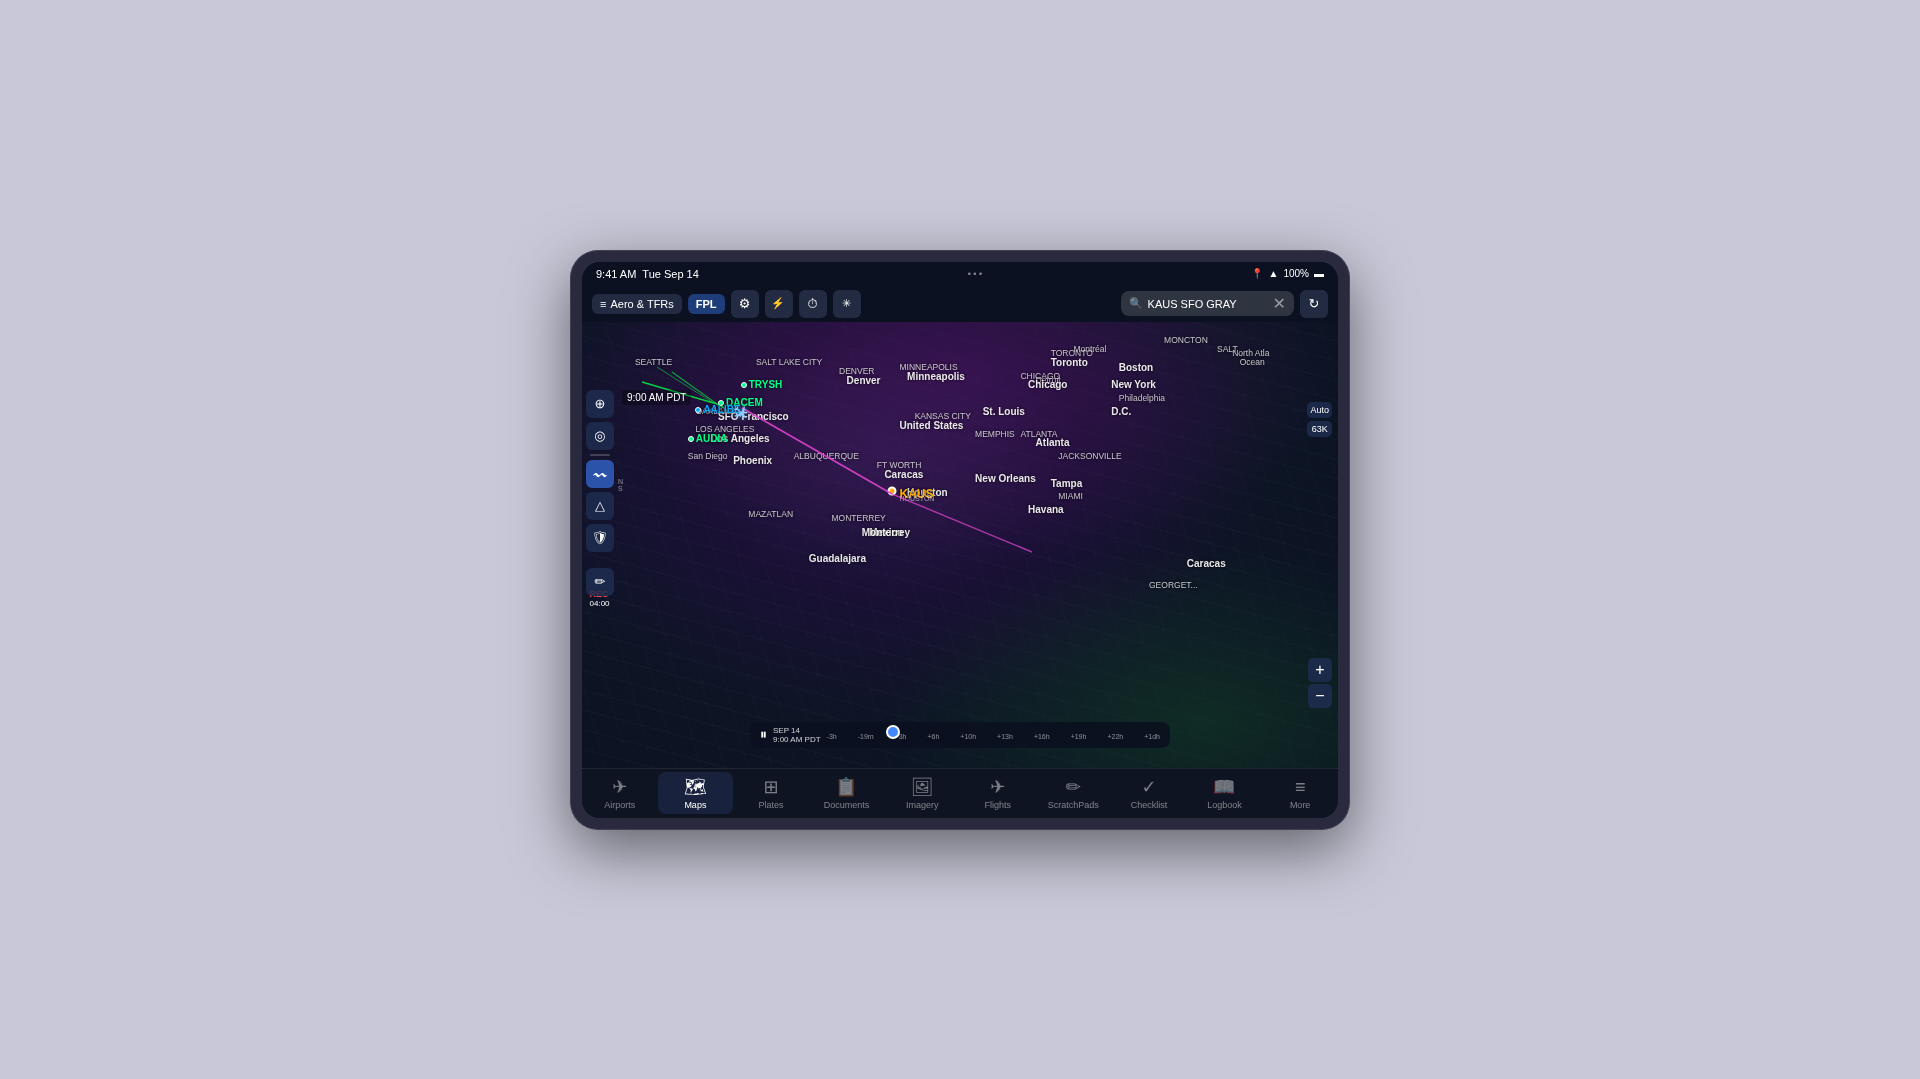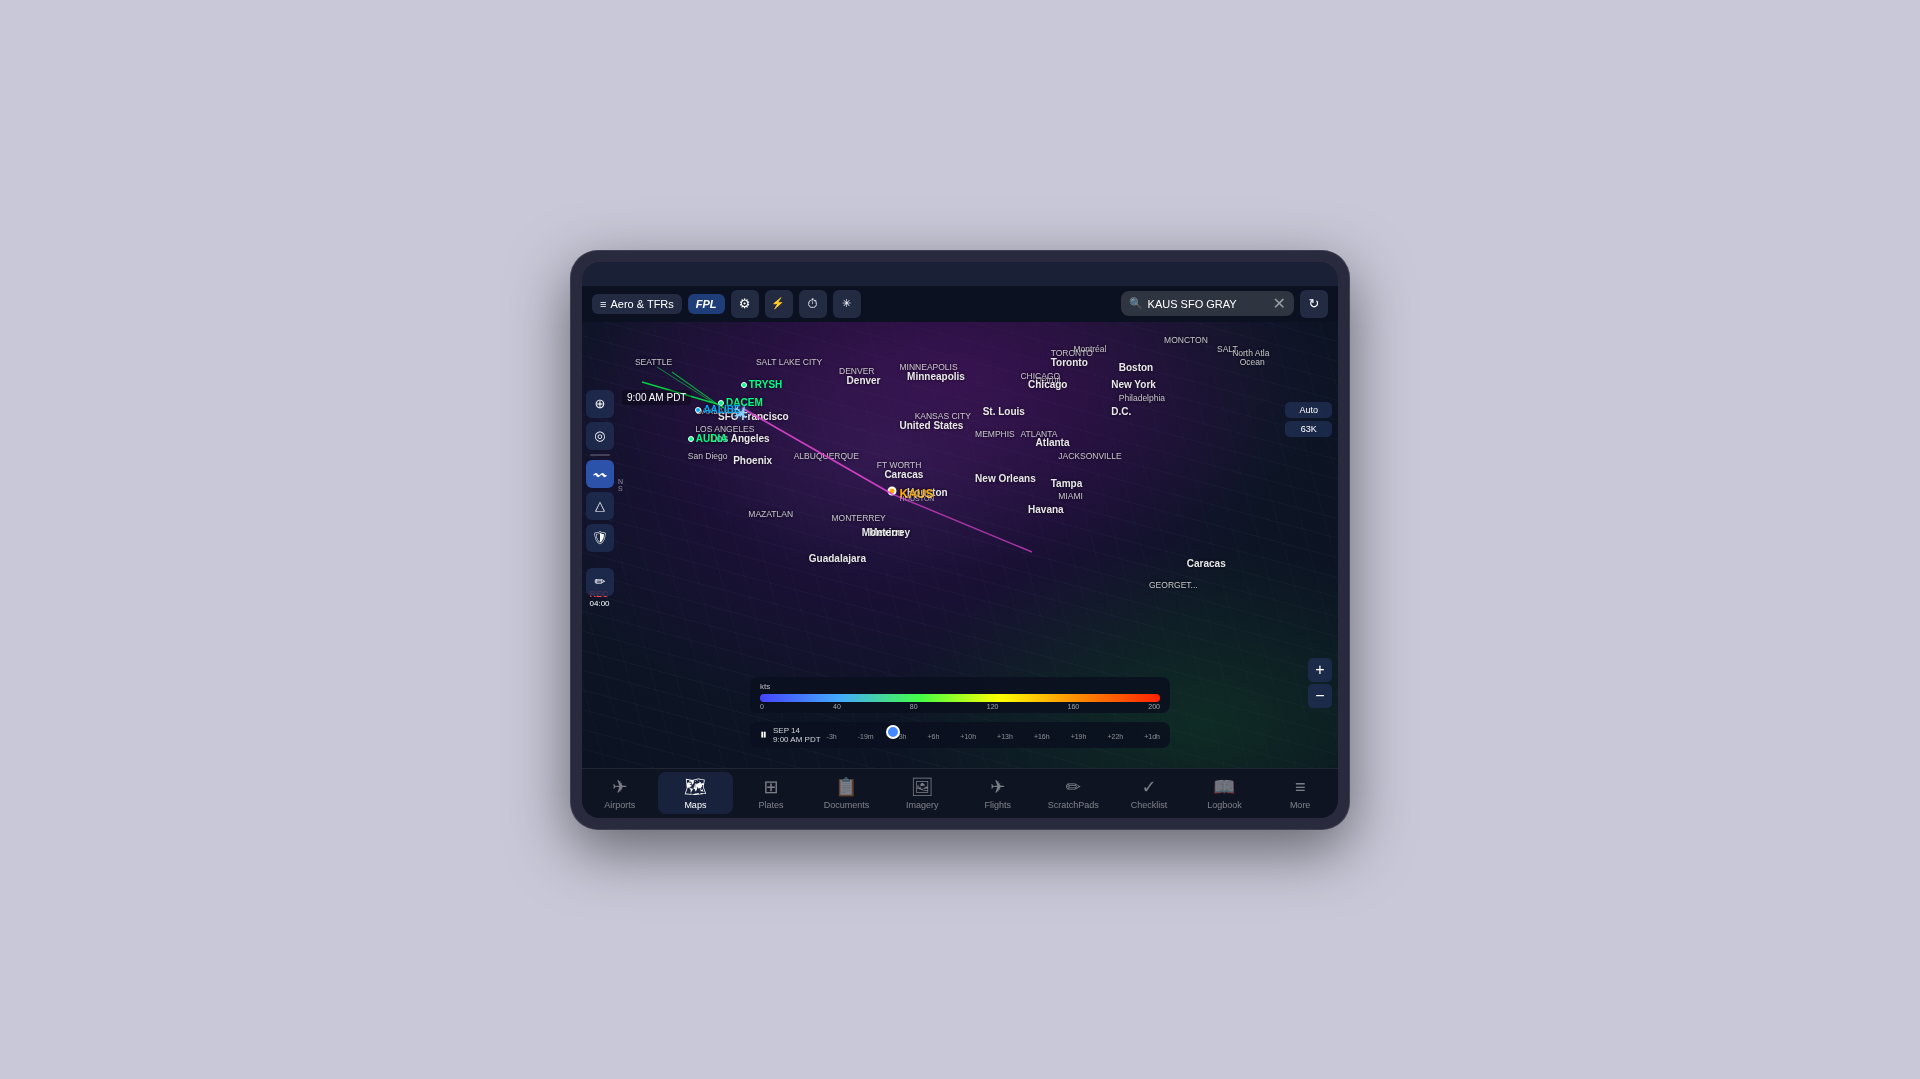--- a/index.html
+++ b/index.html
@@ -67,21 +67,20 @@
       cursor: pointer;
       display: flex;
       align-items: center;
       gap: 4px;
       white-space: nowrap;
     }
     .toolbar-btn.layers { background: rgba(60,70,100,0.5); }
     .toolbar-btn.fpl {
       background: rgba(40,80,160,0.7);
       font-weight: 600;
-      font-style: italic;
     }
     .toolbar-icon {
       background: rgba(60,70,100,0.5);
       border: none;
       border-radius: 6px;
       color: white;
       font-size: 13px;
       width: 28px; height: 28px;
       cursor: pointer;
       display: flex;
@@ -203,21 +202,21 @@
       flex-direction: column;
       gap: 3px;
       z-index: 50;
     }
     .map-ctrl-btn {
       background: rgba(30,45,80,0.85);
       border: none;
       border-radius: 5px;
       color: white;
       font-size: 9px;
-      padding: 3px 14px;
+      padding: 3px 3px;
       cursor: pointer;
       text-align: center;
     }
     .zoom-btn {
       width: 24px; height: 24px;
       background: rgba(30,45,80,0.85);
       border: none;
       border-radius: 5px;
       color: white;
       font-size: 16px;
@@ -411,20 +410,33 @@
       pointer-events: none;
       z-index: 35;
     }
   </style>
 </head>
 <body>
 
 <div class="device-frame">
   <div class="screen">
 
+    <div class="status-bar">
+      <div class="status-left">
+        <span>9:41 AM</span>
+        <span>Tue Sep 14</span>
+      </div>
+      <div style="font-size:9px; color:rgba(255,255,255,0.5)">• • •</div>
+      <div class="status-right">
+        <span>📍</span>
+        <span>▲</span>
+        <span>100%</span>
+        <span>▬</span>
+      </div>
+    </div>
 
     <div class="toolbar">
       <button class="toolbar-btn layers">
         <span>≡</span>
         <span>Aero &amp; TFRs</span>
       </button>
       <button class="toolbar-btn fpl">
         <span>FPL</span>
       </button>
       <button class="toolbar-icon">
@@ -559,34 +571,20 @@
         <div class="rec-indicator" style="top:60%;left:1%">
           <div class="rec-text">REC</div>
           <div style="font-size:8px;color:white;">04:00</div>
         </div>
 
         <div style="position:absolute;left:36px;top:35%;color:rgba(255,255,255,0.5);font-size:7px;">
           <div>N</div>
           <div>S</div>
         </div>
 
-        <div class="wind-bar-container">
-          <div class="wind-bar-top">
-            <span>kts</span>
-          </div>
-          <div class="wind-gradient-bar"></div>
-          <div class="wind-scale-labels">
-            <span>0</span>
-            <span>40</span>
-            <span>80</span>
-            <span>120</span>
-            <span>160</span>
-            <span>200</span>
-          </div>
-        </div>
 
         <div class="timeline-bar">
           <button class="play-btn">⏸</button>
           <div class="timeline-info">
             <div>SEP 14</div>
             <div>9:00 AM PDT</div>
           </div>
           <div style="display:flex;flex-direction:column;flex:1;gap:2px">
             <div class="timeline-track">
               <div class="timeline-progress"></div>

